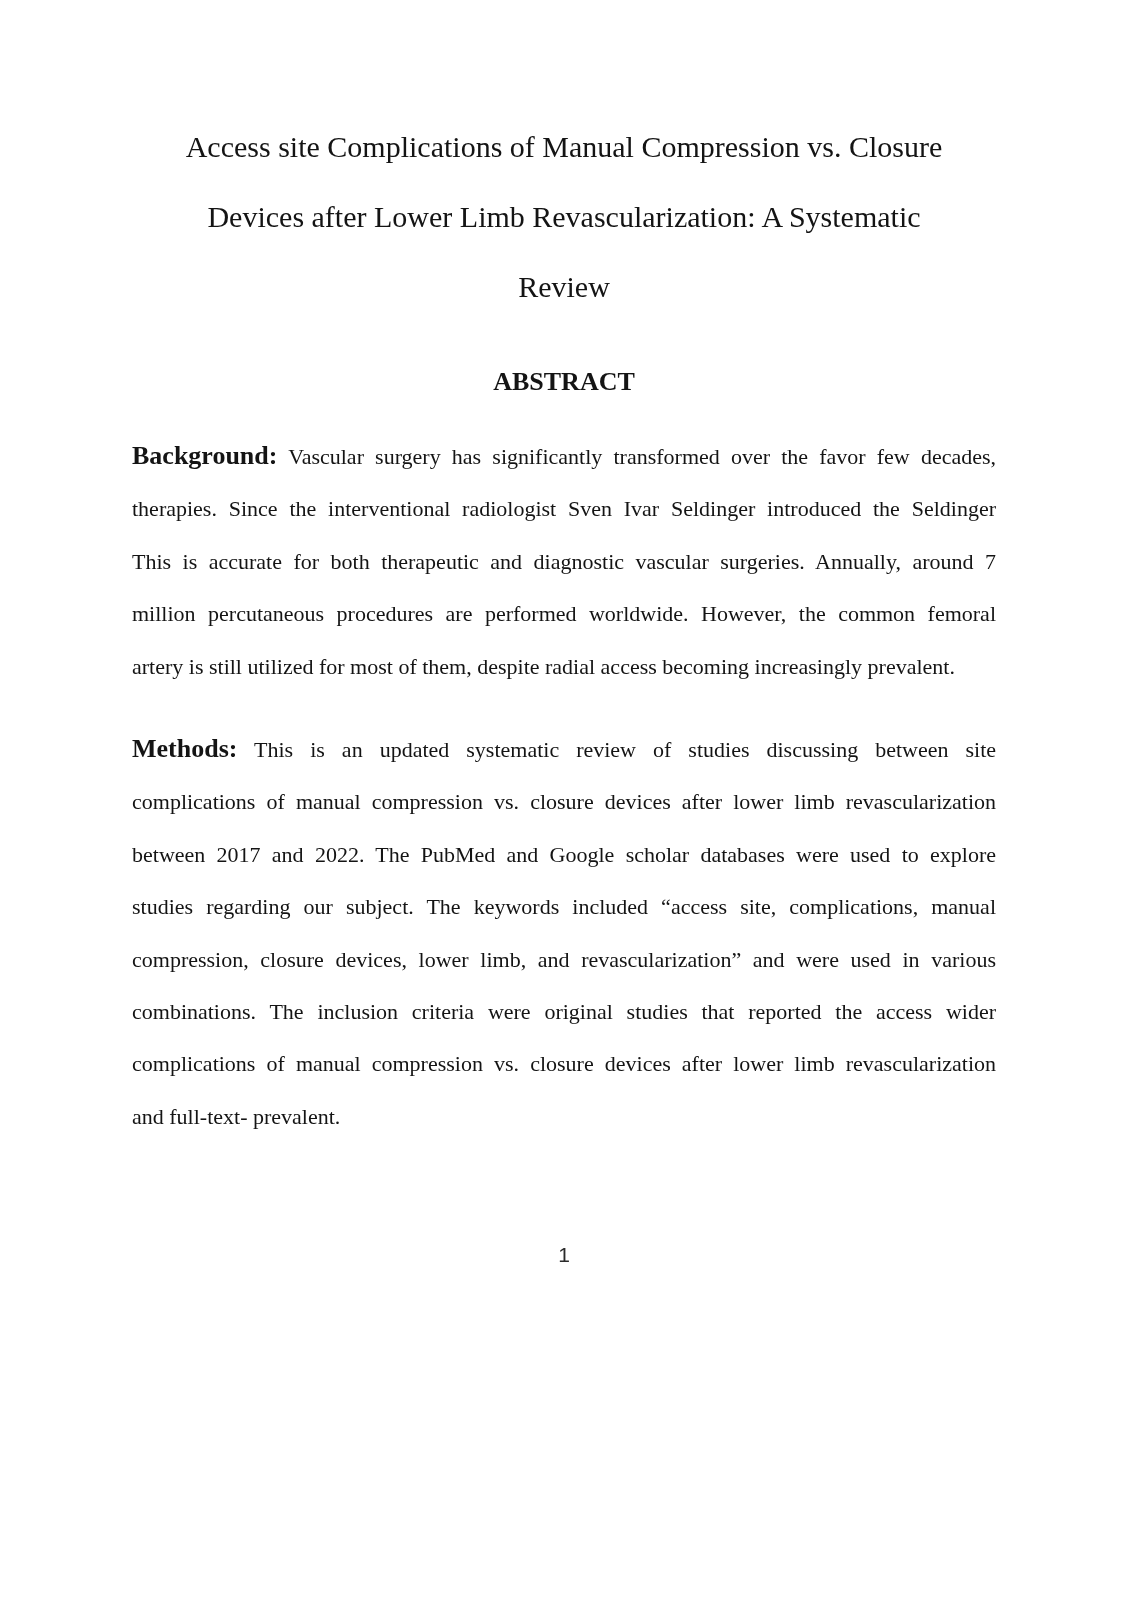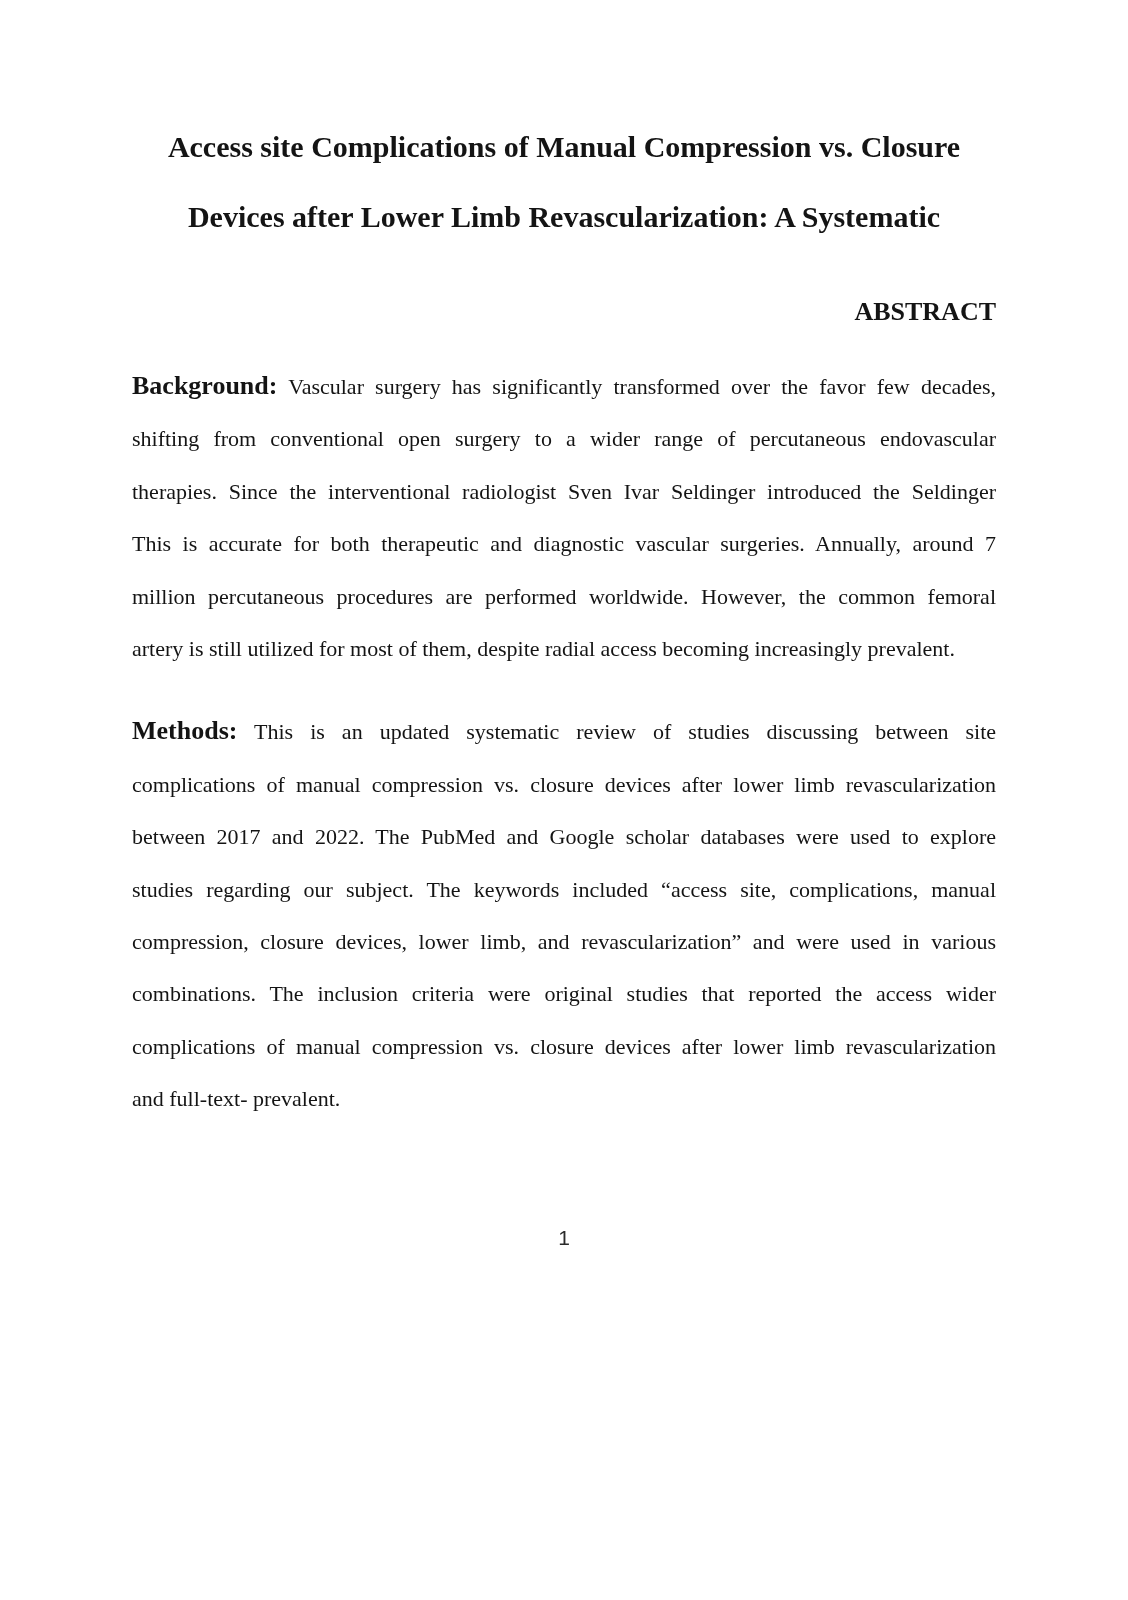--- a/index.html
+++ b/index.html
@@ -14,32 +14,32 @@
     font-family: "Liberation Serif", serif;
     color: #141414;
   }
   .page {
     width: 864px;
     margin: 0 auto;
     padding-top: 112px;
   }
   .title {
     font-size: 30px;
-    font-weight: bold;
+    font-weight: normal;
     line-height: 70px;
     text-align: center;
     margin: 0;
   }
   .title .tline { display: block; }
   .abstract-heading {
     font-size: 26px;
     font-weight: bold;
     line-height: 36px;
     margin: 42px 0 0 0;
-    text-align: right;
+    text-align: center;
   }
   .section {
     margin-top: 30px;
   }
   .section.tight { margin-top: 22px; }
   .line {
     font-size: 22px;
     line-height: 52.4px;
     text-align: justify;
     text-align-last: justify;
@@ -62,30 +62,30 @@
   }
 </style>
 </head>
 <body>
 
 <div class="page">
 
   <h1 class="title">
     <span class="tline">Access site Complications of Manual Compression vs. Closure</span>
     <span class="tline">Devices after Lower Limb Revascularization: A Systematic</span>
+    <span class="tline">Review</span>
   </h1>
 
   <h2 class="abstract-heading">ABSTRACT</h2>
 
   <div class="section">
     <div class="line">
       <span class="sec-label">Background:</span>
       <span>Vascular surgery has significantly transformed over the favor few decades,</span>
     </div>
-    <div class="line">shifting from conventional open surgery to a wider range of percutaneous endovascular</div>
     <div class="line">therapies. Since the interventional radiologist Sven Ivar Seldinger introduced the Seldinger</div>
     <div class="line">This is accurate for both therapeutic and diagnostic vascular surgeries. Annually, around 7</div>
     <div class="line">million percutaneous procedures are performed worldwide. However, the common femoral</div>
     <div class="line last">artery is still utilized for most of them, despite radial access becoming increasingly prevalent.</div>
   </div>
 
 
   <div class="section">
     <div class="line">
       <span class="sec-label">Methods:</span>

